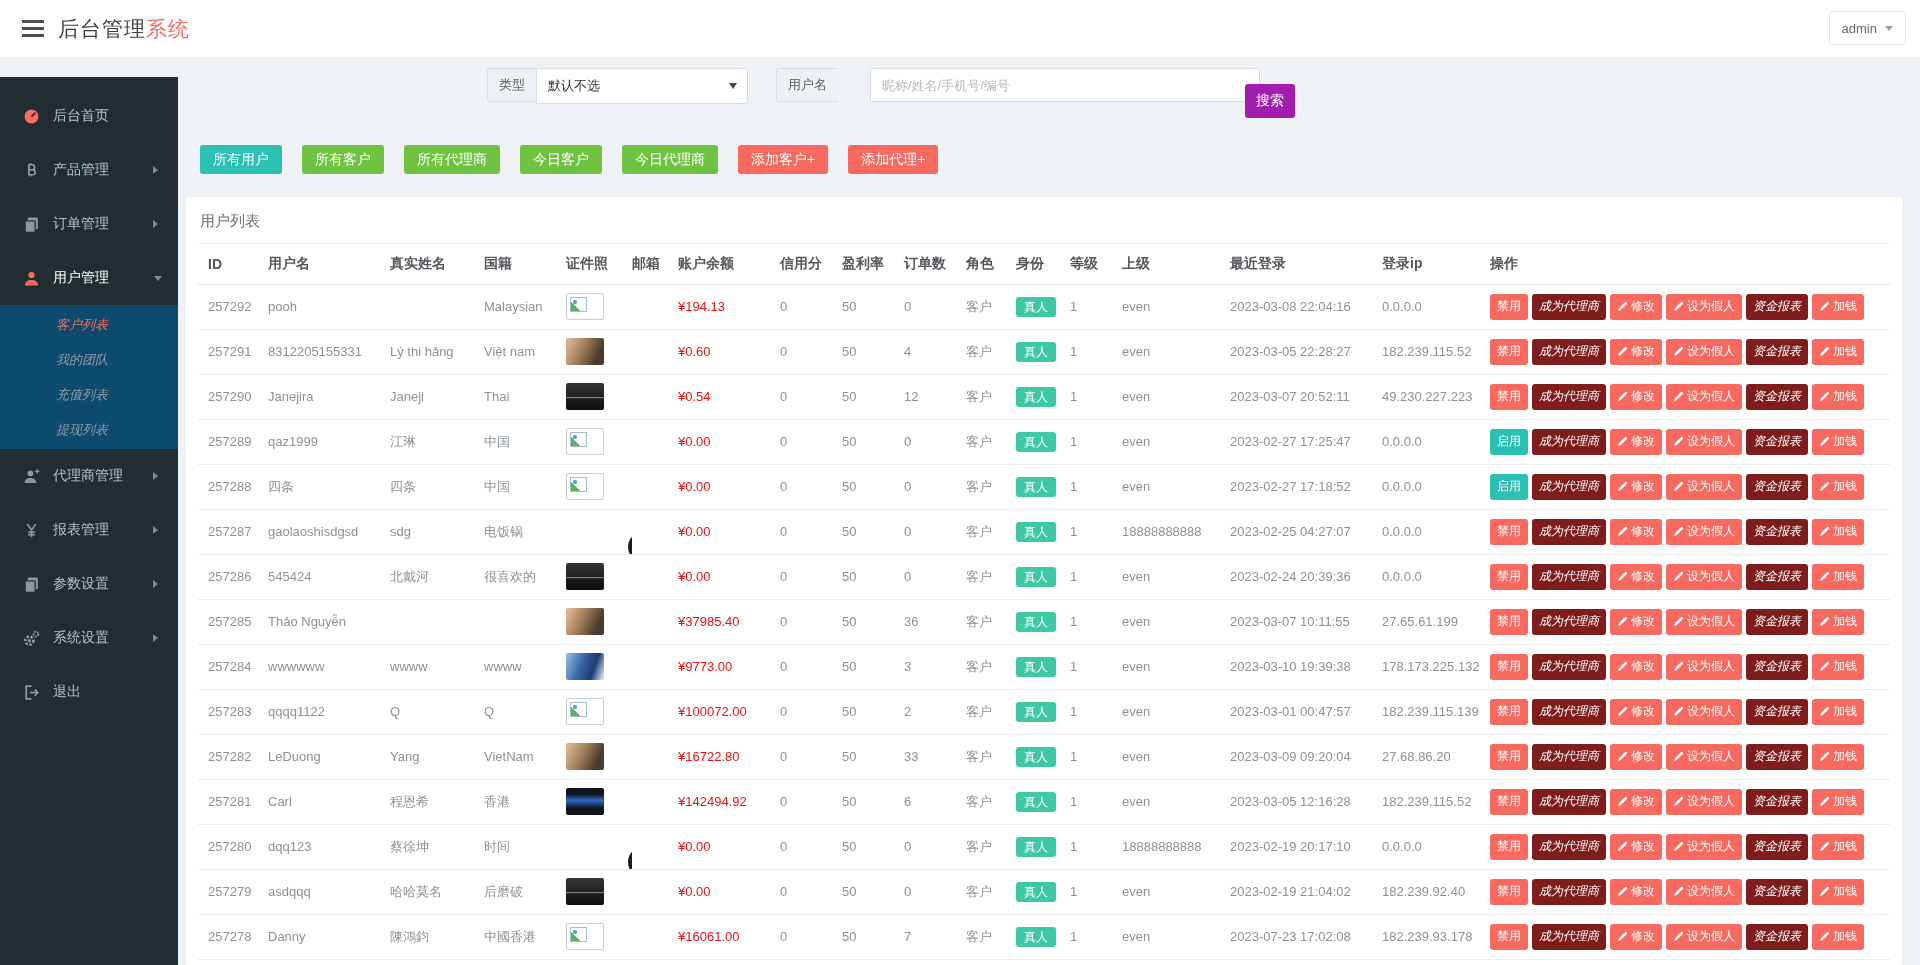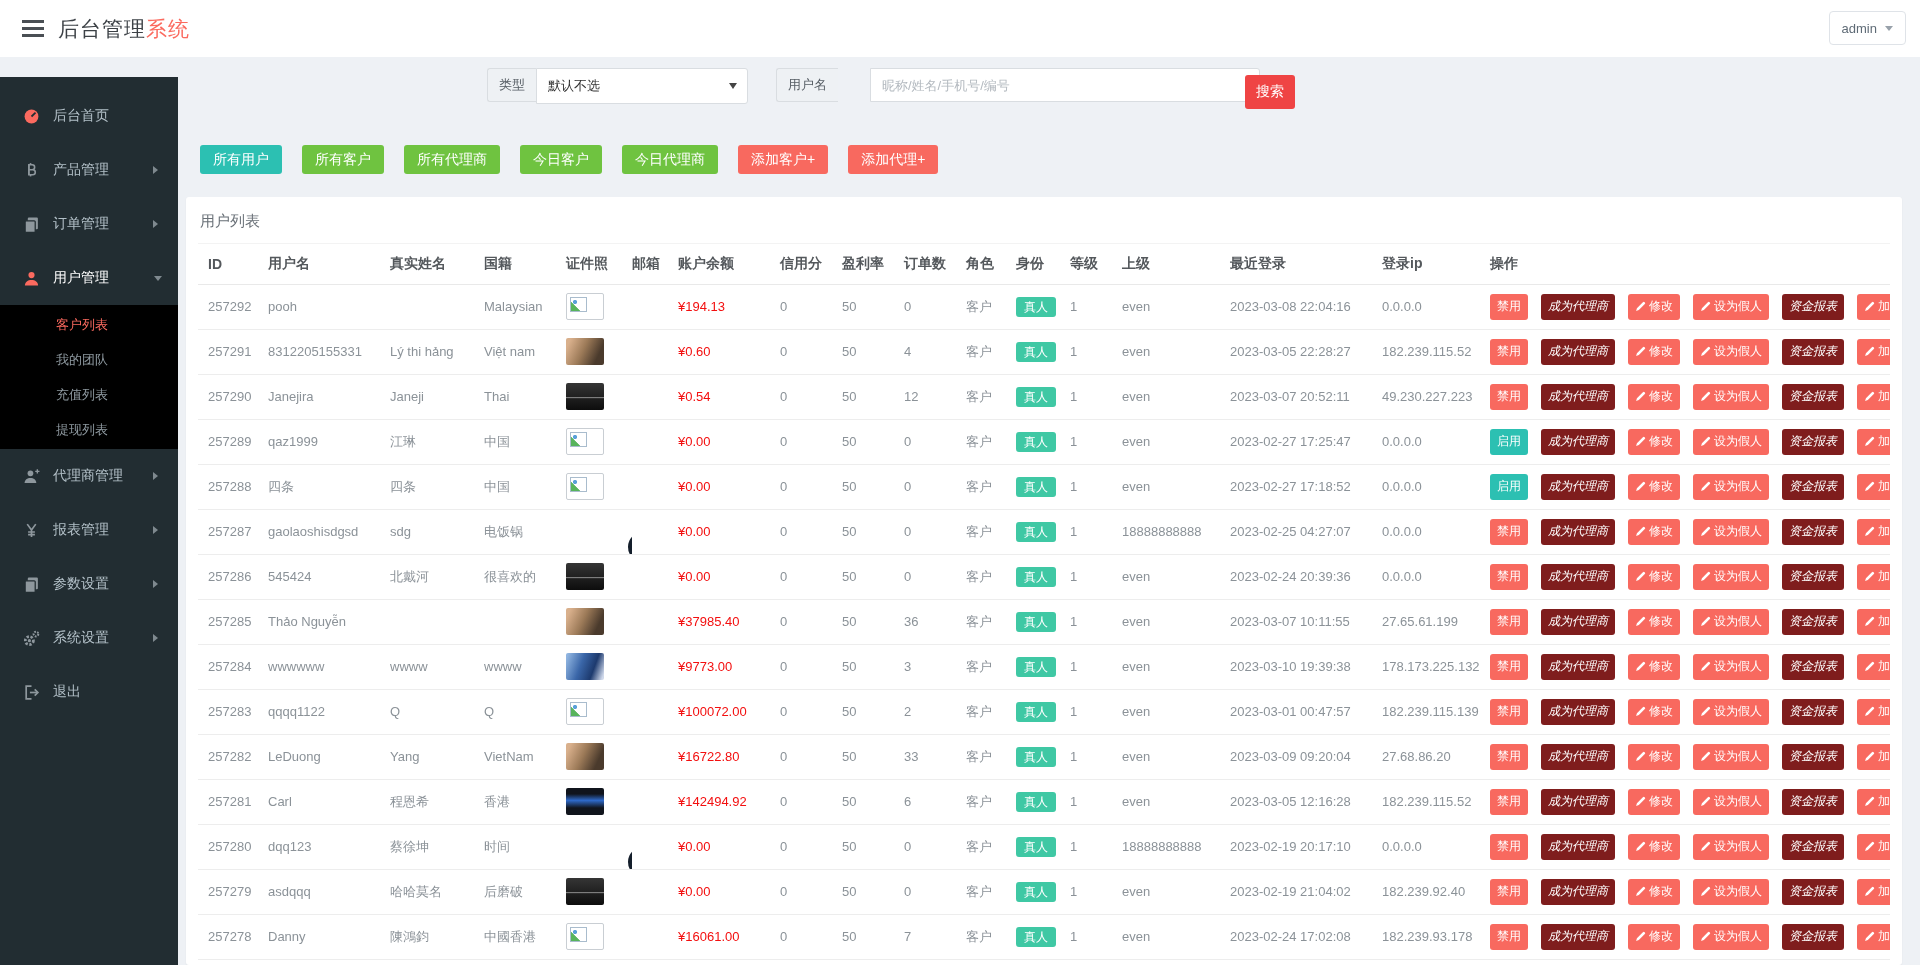--- a/index.html
+++ b/index.html
@@ -23,38 +23,38 @@
   
   .sidebar { position:absolute; top:57px; left:0; width:178px; height:908px; background:#222d32; padding-top:12px;margin-top:20px; }
   .side-item { height:54px; display:flex; align-items:center; padding:0 16px 0 22px;
     color:#b3c0c8; font-size:14px; cursor:pointer; }
   .side-item.active { color:#fff; }
   .side-icon { width:18px; height:18px; margin-right:13px; color:#8e979d; display:flex; align-items:center; justify-content:center; font-size:15px; }
   .side-icon.red { color:#fb6a5f; }
   .side-icon svg { width:17px; height:17px; }
   .side-arrow { margin-left:auto; width:0; height:0; border:4px solid transparent; border-left:5px solid #7f898f; }
   .side-arrow.down { border:4px solid transparent; border-top:5px solid #7f898f; margin-top:5px; }
-  .side-sub { background:#000000; padding:2px 0; }
+  .side-sub { background:#0c4a6e; padding:2px 0;font-style:italic; }
   .side-sub-item { height:35px; line-height:35px; padding-left:56px; color:#8f9aa1; font-size:13px; cursor:pointer; }
   .side-sub-item.active { color:#fb6a5f; }
 
   
   .filter-row { position:absolute; top:68px; left:487px; height:34px; display:flex; align-items:stretch; }
   .group { display:flex; margin-right:28px; }
   .group-label { background:#eef1f4; border:1px solid #d9dde1; border-right:none;
     display:flex; align-items:center; padding:0 11px; font-size:13px; color:#555c63;
     border-radius:3px 0 0 3px; }
   .group-select { width:212px; background:#fff; border:1px solid #d9dde1; display:flex; align-items:center;
     padding:17px 11px; font-size:13px; color:#333; position:relative; cursor:pointer; border-radius:0 3px 3px 0; }
   .select-caret { position:absolute; right:10px; top:14px; width:0; height:0;
     border:4px solid transparent; border-top:6px solid #444; }
   .group-input { width:390px; border:1px solid #d9dde1; border-radius:0 3px 3px 0;
     padding:0 11px; font-size:13px; color:#333; outline:none;margin-left:32px; }
   .group-input::placeholder { color:#b3b9bf; }
-  .search-btn { position:absolute; top:75px; left:1245px; width:50px; height:34px; background:#ef4444;
+  .search-btn { position:absolute; top:84px; left:1245px; width:50px; height:34px; background:#a21caf;
     color:#fff; border:none; border-radius:3px; font-size:14px; cursor:pointer; }
 
   
   .toolbar { position:absolute; top:145px; left:200px; display:flex; gap:20px; }
   .tb-btn { height:29px; padding:0 13px; border:none; border-radius:3px; color:#fff; font-size:14px; cursor:pointer; }
   .tb-btn.teal { background:#2cc0b2; } .tb-btn.green { background:#6fc340; } .tb-btn.red { background:#f8695f; }
 
   
   .panel { position:absolute; top:197px; left:186px; width:1716px; height:768px; background:#fff;
     border-radius:3px; box-shadow:0 1px 2px rgba(0,0,0,.06); padding:0 12px; overflow:hidden; }
@@ -80,21 +80,21 @@
                 linear-gradient(#353535,#0d0d0d); }
   .thumb.blue { background:linear-gradient(110deg,#8fb4e0 5%,#3a66a8 40%,#1d3a6e 70%,#cfd8ea 95%); }
   .thumb.navy { background:linear-gradient(180deg,#10141c 22%,#2e69c8 46%,#10141c 74%); }
   .thumb.logo { width:30px; height:30px; border-radius:50%; background:#141e2b; margin-left:4px; }
   .thumb.logo::after { content:""; position:absolute; left:5px; top:6px; width:14px; height:13px;
     border:3px solid transparent; border-top-color:#fff; border-left-color:#fff;
     border-radius:50%; transform:rotate(-20deg); }
   .thumb.logo::before { content:""; position:absolute; right:5px; bottom:5px; width:4px; height:4px;
     background:#fff; border-radius:50%; }
 
-  .actions { display:flex; gap:13px; align-items:center; }
+  .actions { display:flex; gap:4px; align-items:center; }
   .act { height:26px; padding:0 7px; border:none; border-radius:3px; color:#fff; font-size:12px;
     display:flex; align-items:center; gap:3px; white-space:nowrap; cursor:pointer; }
   .act.red { background:#f8695f; } .act.green { background:#7f1d1d;font-style:italic; } .act.teal { background:#2cc0b2; }
   .pen { width:11px; height:11px; }
 </style>
 </head>
 <body>
 
 <div class="header">
   <div class="hamburger"></div>
@@ -789,21 +789,21 @@
           </td>
           <td></td>
           <td><span class="balance">¥16061.00</span></td>
           <td>0</td>
           <td>50</td>
           <td>7</td>
           <td>客户</td>
           <td><span class="badge">真人</span></td>
           <td>1</td>
           <td>even</td>
-          <td>2023-02-24 17:02:08</td>
+          <td>2023-07-23 17:02:08</td>
           <td>182.239.93.178</td>
           <td>
             <div class="actions">
               <button class="act red">禁用</button>
               <button class="act green">成为代理商</button>
               <button class="act red"><svg class="pen" viewBox="0 0 12 12">
                   <path d="M1.2 10.8l.9-3L8.6 1.3a1.3 1.3 0 0 1 1.9 0l.2.2a1.3 1.3 0 0 1 0 1.9L4.2 9.9z" fill="#fff"></path>
                 </svg>修改</button>
               <button class="act red"><svg class="pen" viewBox="0 0 12 12">
                   <path d="M1.2 10.8l.9-3L8.6 1.3a1.3 1.3 0 0 1 1.9 0l.2.2a1.3 1.3 0 0 1 0 1.9L4.2 9.9z" fill="#fff"></path>

